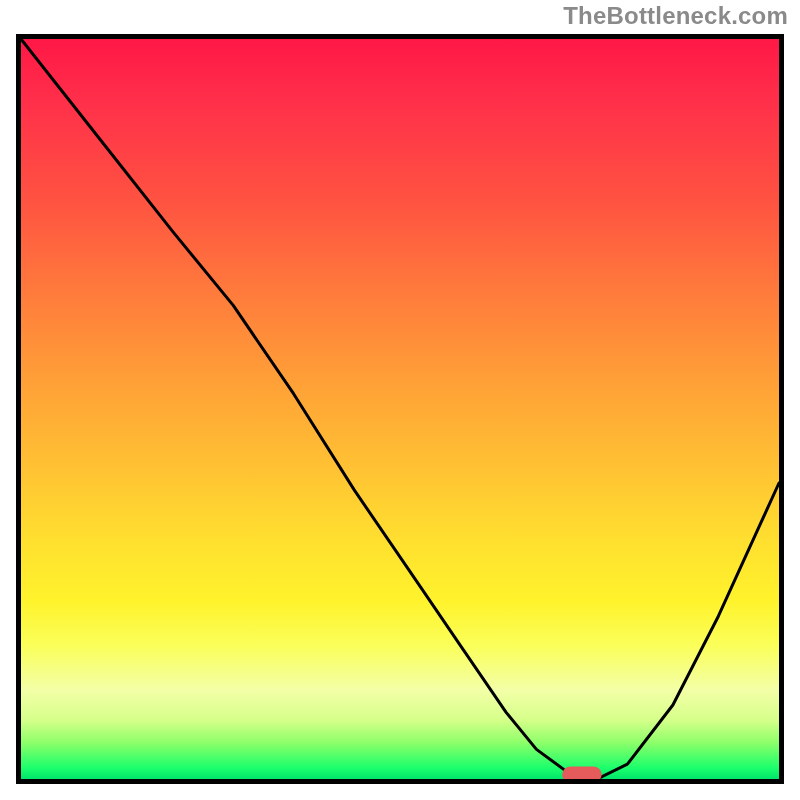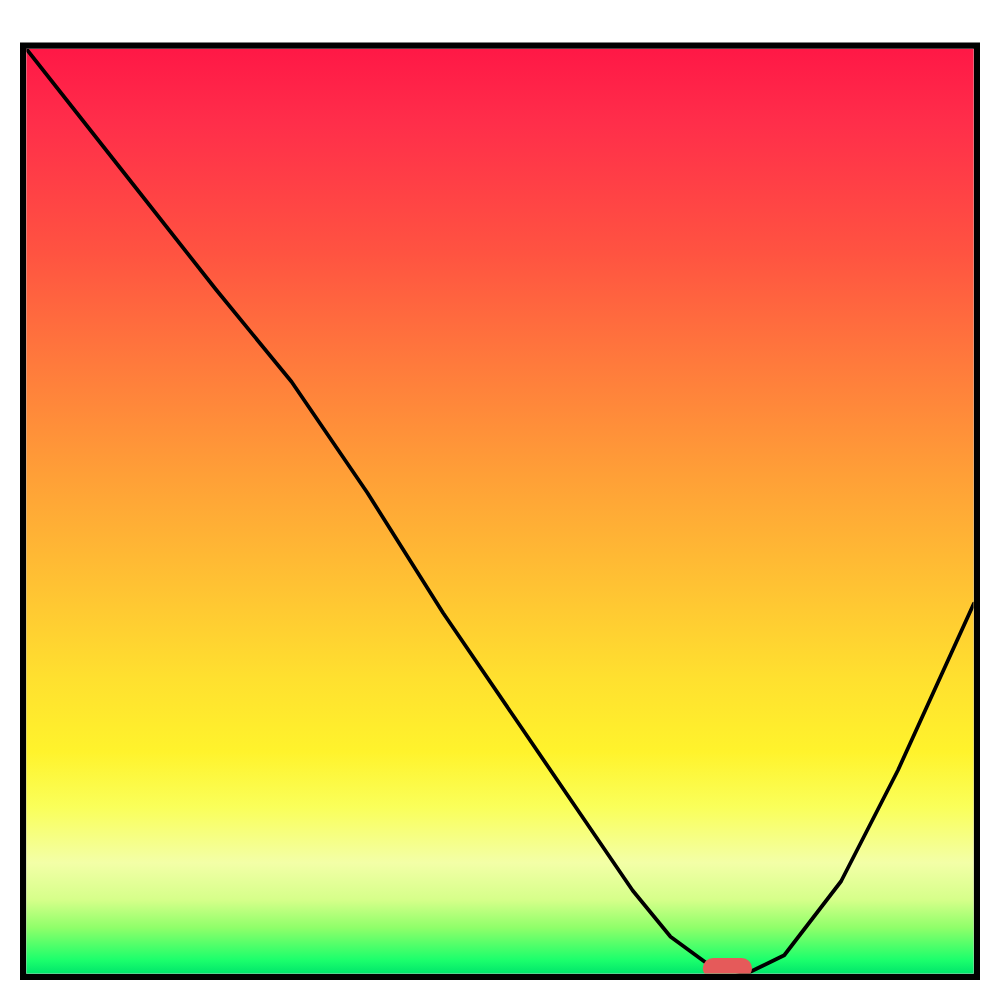--- a/index.html
+++ b/index.html
@@ -75,20 +75,21 @@
   .marker {
     fill: #e55a5a;
     stroke: none;
   }
 </style>
 </head>
 <body>
 
 <div class="stage">
 
+  <div class="watermark">TheBottleneck.com</div>
 
   <div class="plot-frame">
     <div class="gradient-bg"></div>
 
     <svg class="overlay" viewBox="0 0 100 100" preserveAspectRatio="none">
       <path id="curve-path" class="curve" d="M0.00 0.00 L10.00 13.00 L20.00 26.00 L28.00 36.00 L36.00 48.00 L44.00 61.00 L52.00 73.00 L58.00 82.00 L64.00 91.00 L68.00 96.00 L72.00 99.00 L76.00 100.00 L80.00 98.00 L86.00 90.00 L92.00 78.00 L100.00 60.00" vector-effect="non-scaling-stroke"></path>
       <rect id="marker-rect" class="marker" rx="1.1" ry="1.6" x="71.40" y="98.30" width="5.20" height="2.20"></rect>
     </svg>
   </div>
 

